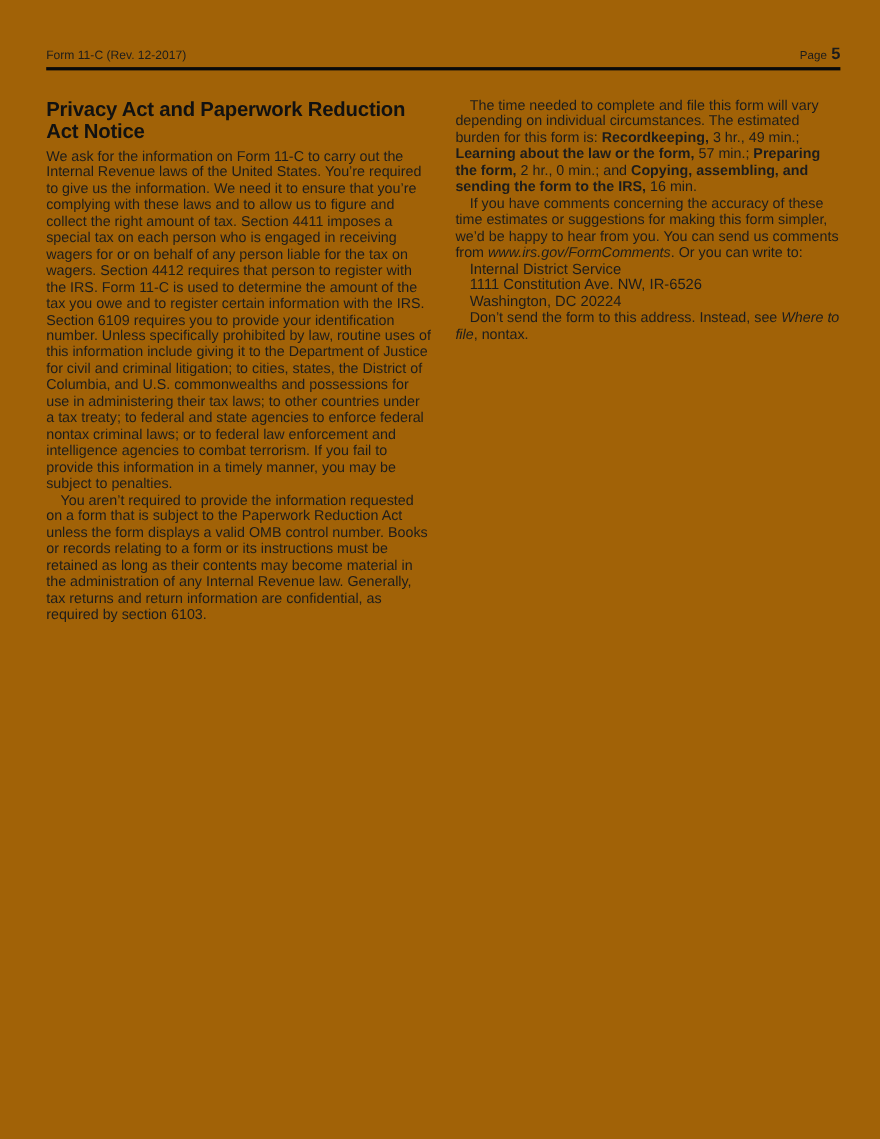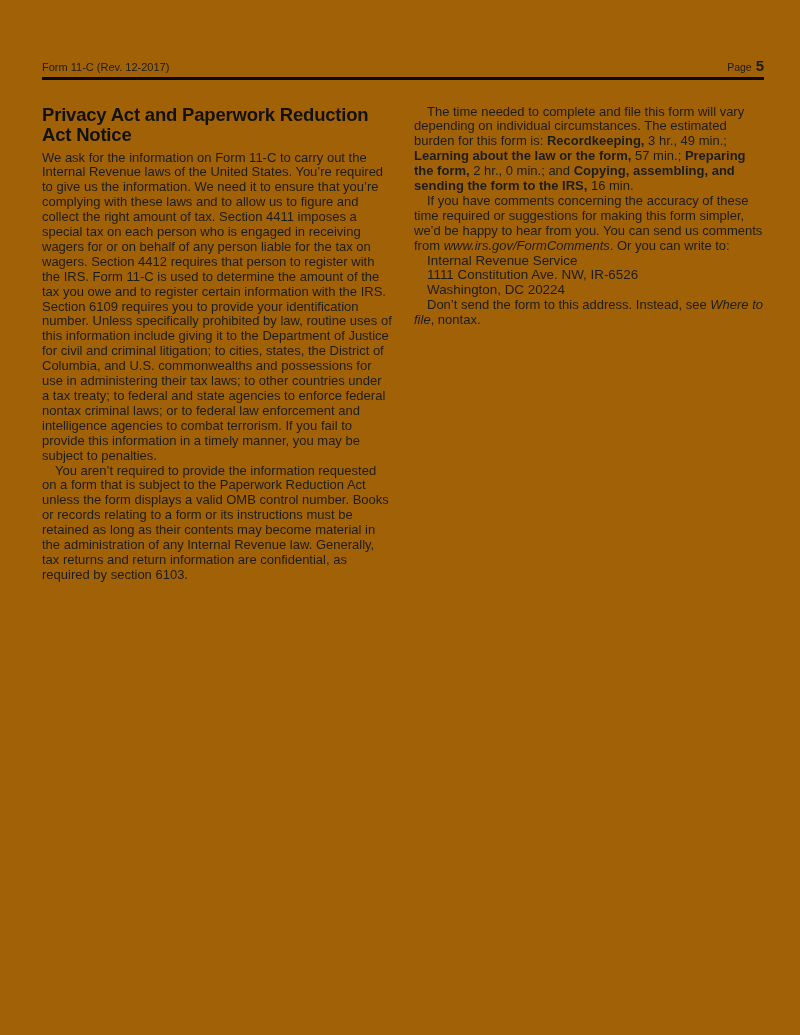--- a/index.html
+++ b/index.html
@@ -14,21 +14,21 @@
     color: #1c1c1c;
     overflow: hidden;
   }
   .header-row {
     display: flex;
     justify-content: space-between;
     align-items: baseline;
     font-size: 11px;
     line-height: 12px;
   }
-  .page-ind { display: inline-flex; align-items: baseline; margin-top: 16px; }
+  .page-ind { display: inline-flex; align-items: baseline; }
   .page-ind .plabel { font-size: 10.5px; }
   .page-ind .pnum { font-size: 15px; font-weight: bold; margin-left: 4px; }
   .rule {
     height: 2.5px;
     background: #0a0a0a;
     margin-top: 4px;
   }
   .columns {
     display: flex;
     gap: 22px;
@@ -76,23 +76,23 @@
     <div class="col">
       <h1 class="notice-heading">Privacy Act and Paperwork Reduction Act Notice</h1>
       <div>
           <p class="body-par"><span>We ask for the information on Form 11-C to carry out the Internal Revenue laws of the United States. You’re required to give us the information. We need it to ensure that you’re complying with these laws and to allow us to figure and collect the right amount of tax. Section 4411 imposes a special tax on each person who is engaged in receiving wagers for or on behalf of any person liable for the tax on wagers. Section 4412 requires that person to register with the IRS. Form 11-C is used to determine the amount of the tax you owe and to register certain information with the IRS. Section 6109 requires you to provide your identification number. Unless specifically prohibited by law, routine uses of this information include giving it to the Department of Justice for civil and criminal litigation; to cities, states, the District of Columbia, and U.S. commonwealths and possessions for use in administering their tax laws; to other countries under a tax treaty; to federal and state agencies to enforce federal nontax criminal laws; or to federal law enforcement and intelligence agencies to combat terrorism. If you fail to provide this information in a timely manner, you may be subject to penalties.</span></p>
           <p class="body-par indent"><span>You aren’t required to provide the information requested on a form that is subject to the Paperwork Reduction Act unless the form displays a valid OMB control number. Books or records relating to a form or its instructions must be retained as long as their contents may become material in the administration of any Internal Revenue law. Generally, tax returns and return information are confidential, as required by section 6103.</span></p>
         </div>
     </div>
     <div class="col">
       <div>
           <p class="body-par indent"><span>The time needed to complete and file this form will vary depending on individual circumstances. The estimated burden for this form is: </span><span class="b">Recordkeeping,</span><span> 3 hr., 49 min.; </span><span class="b">Learning about the law or the form,</span><span> 57 min.; </span><span class="b">Preparing the form,</span><span> 2 hr., 0 min.; and </span><span class="b">Copying, assembling, and sending the form to the IRS,</span><span> 16 min.</span></p>
-          <p class="body-par indent"><span>If you have comments concerning the accuracy of these time required or suggestions for making this form simpler, we’d be happy to hear from you. You can send us comments from </span><span class="i">www.irs.gov/FormComments</span><span>. Or you can write to:</span></p>
+          <p class="body-par indent"><span>If you have comments concerning the accuracy of these time estimates or suggestions for making this form simpler, we’d be happy to hear from you. You can send us comments from </span><span class="i">www.irs.gov/FormComments</span><span>. Or you can write to:</span></p>
           <div class="address">
-            <div>Internal Revenue Service</div>
+            <div>Internal District Service</div>
             <div>1111 Constitution Ave. NW, IR-6526</div>
             <div>Washington, DC 20224</div>
           </div>
           <p class="body-par indent"><span>Don’t send the form to this address. Instead, see </span><span class="i">Where to file</span><span>, nontax.</span></p>
         </div>
     </div>
   </div>
 
 </div>
 

